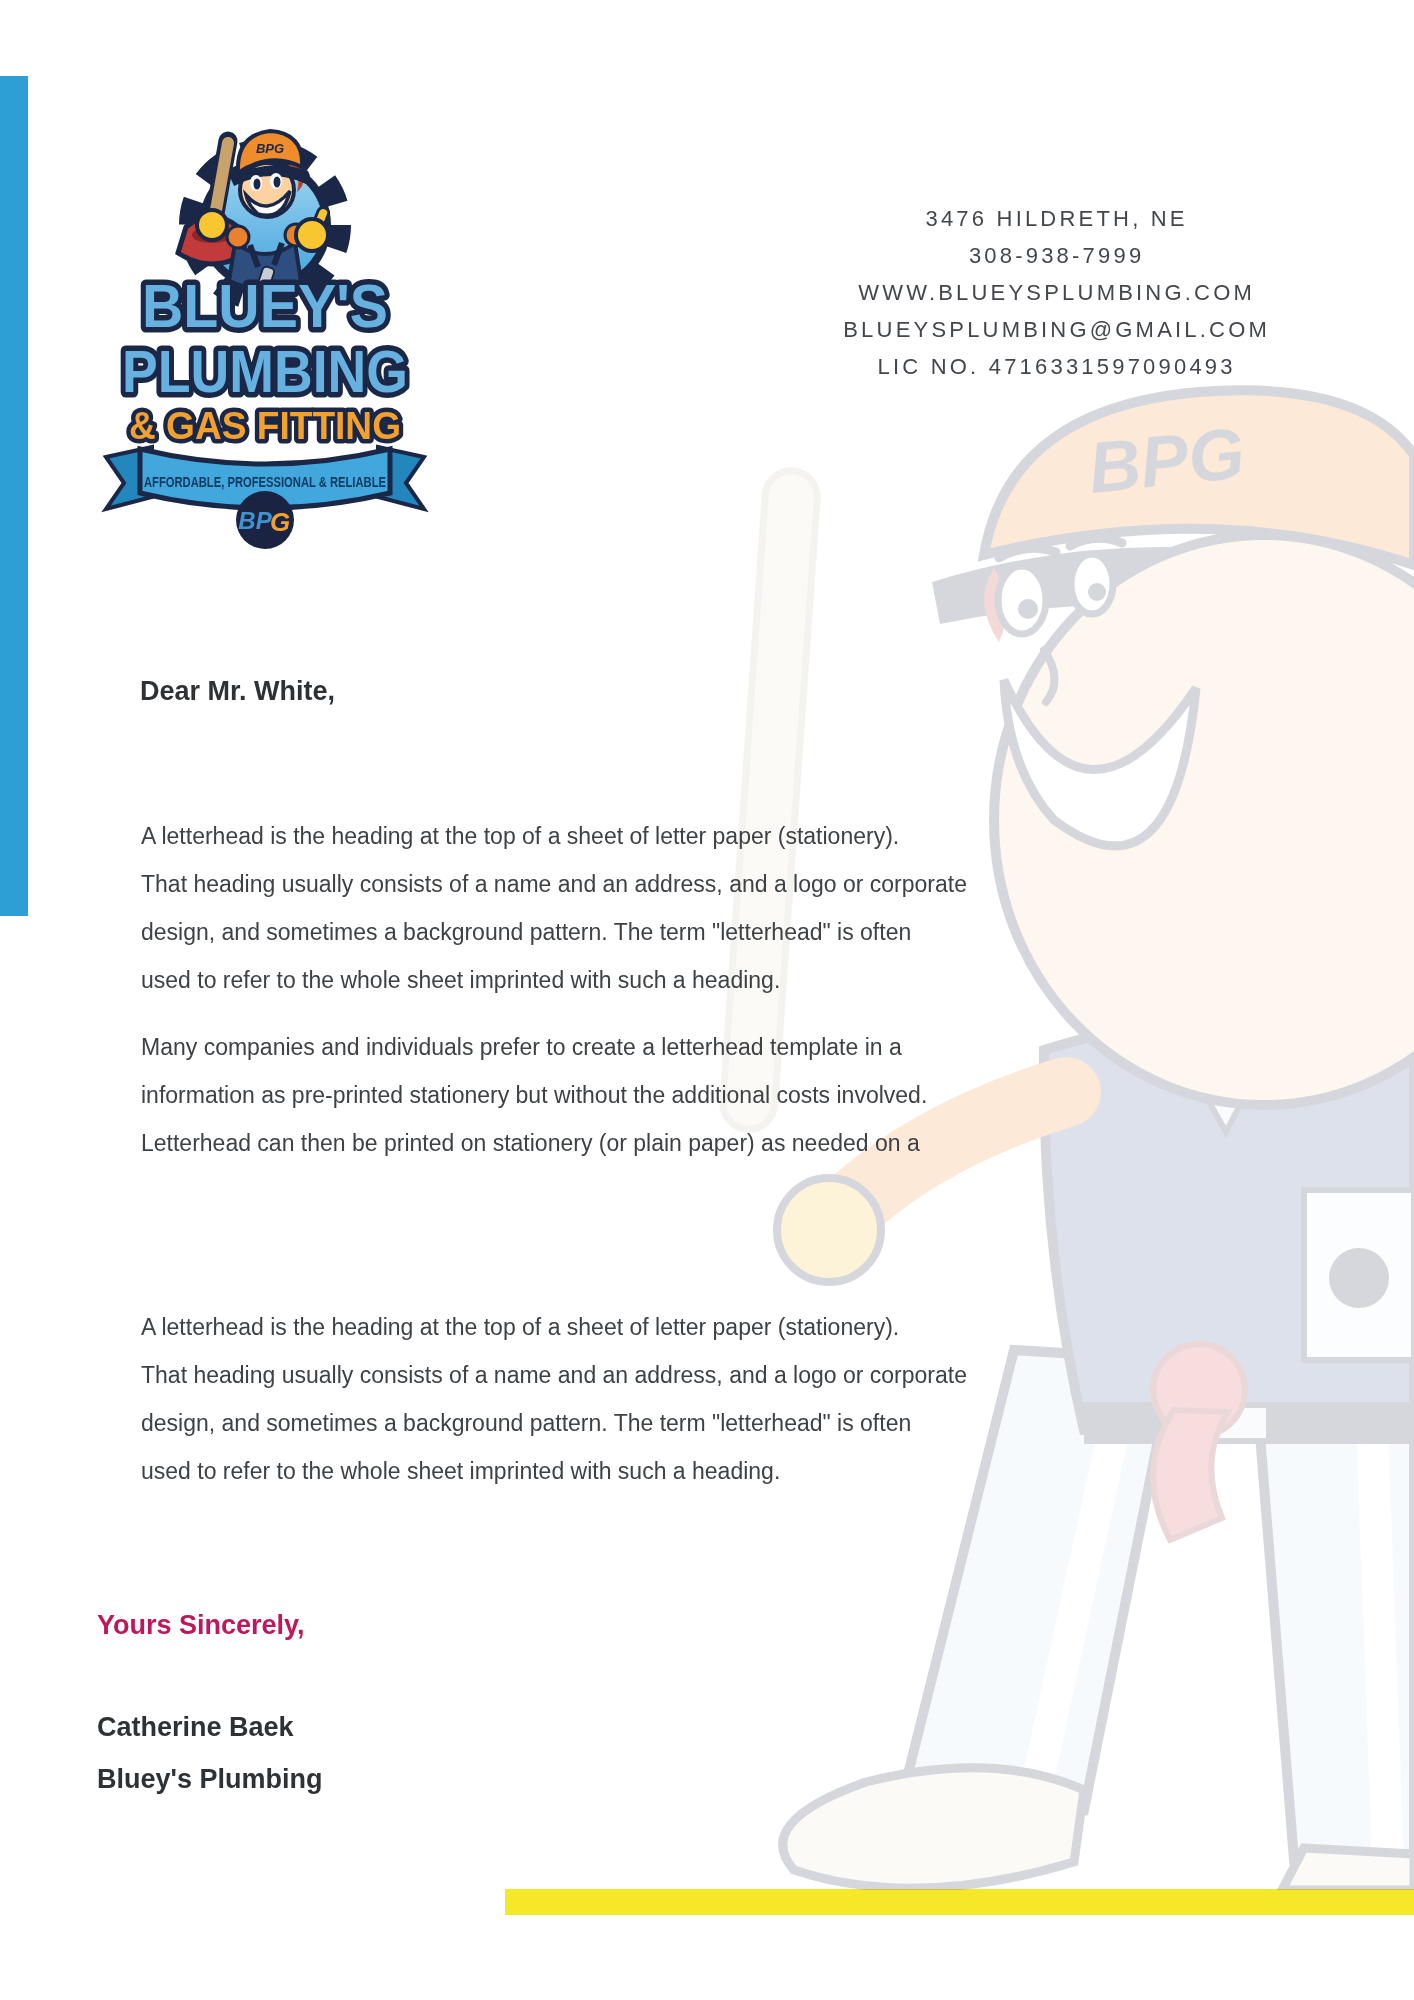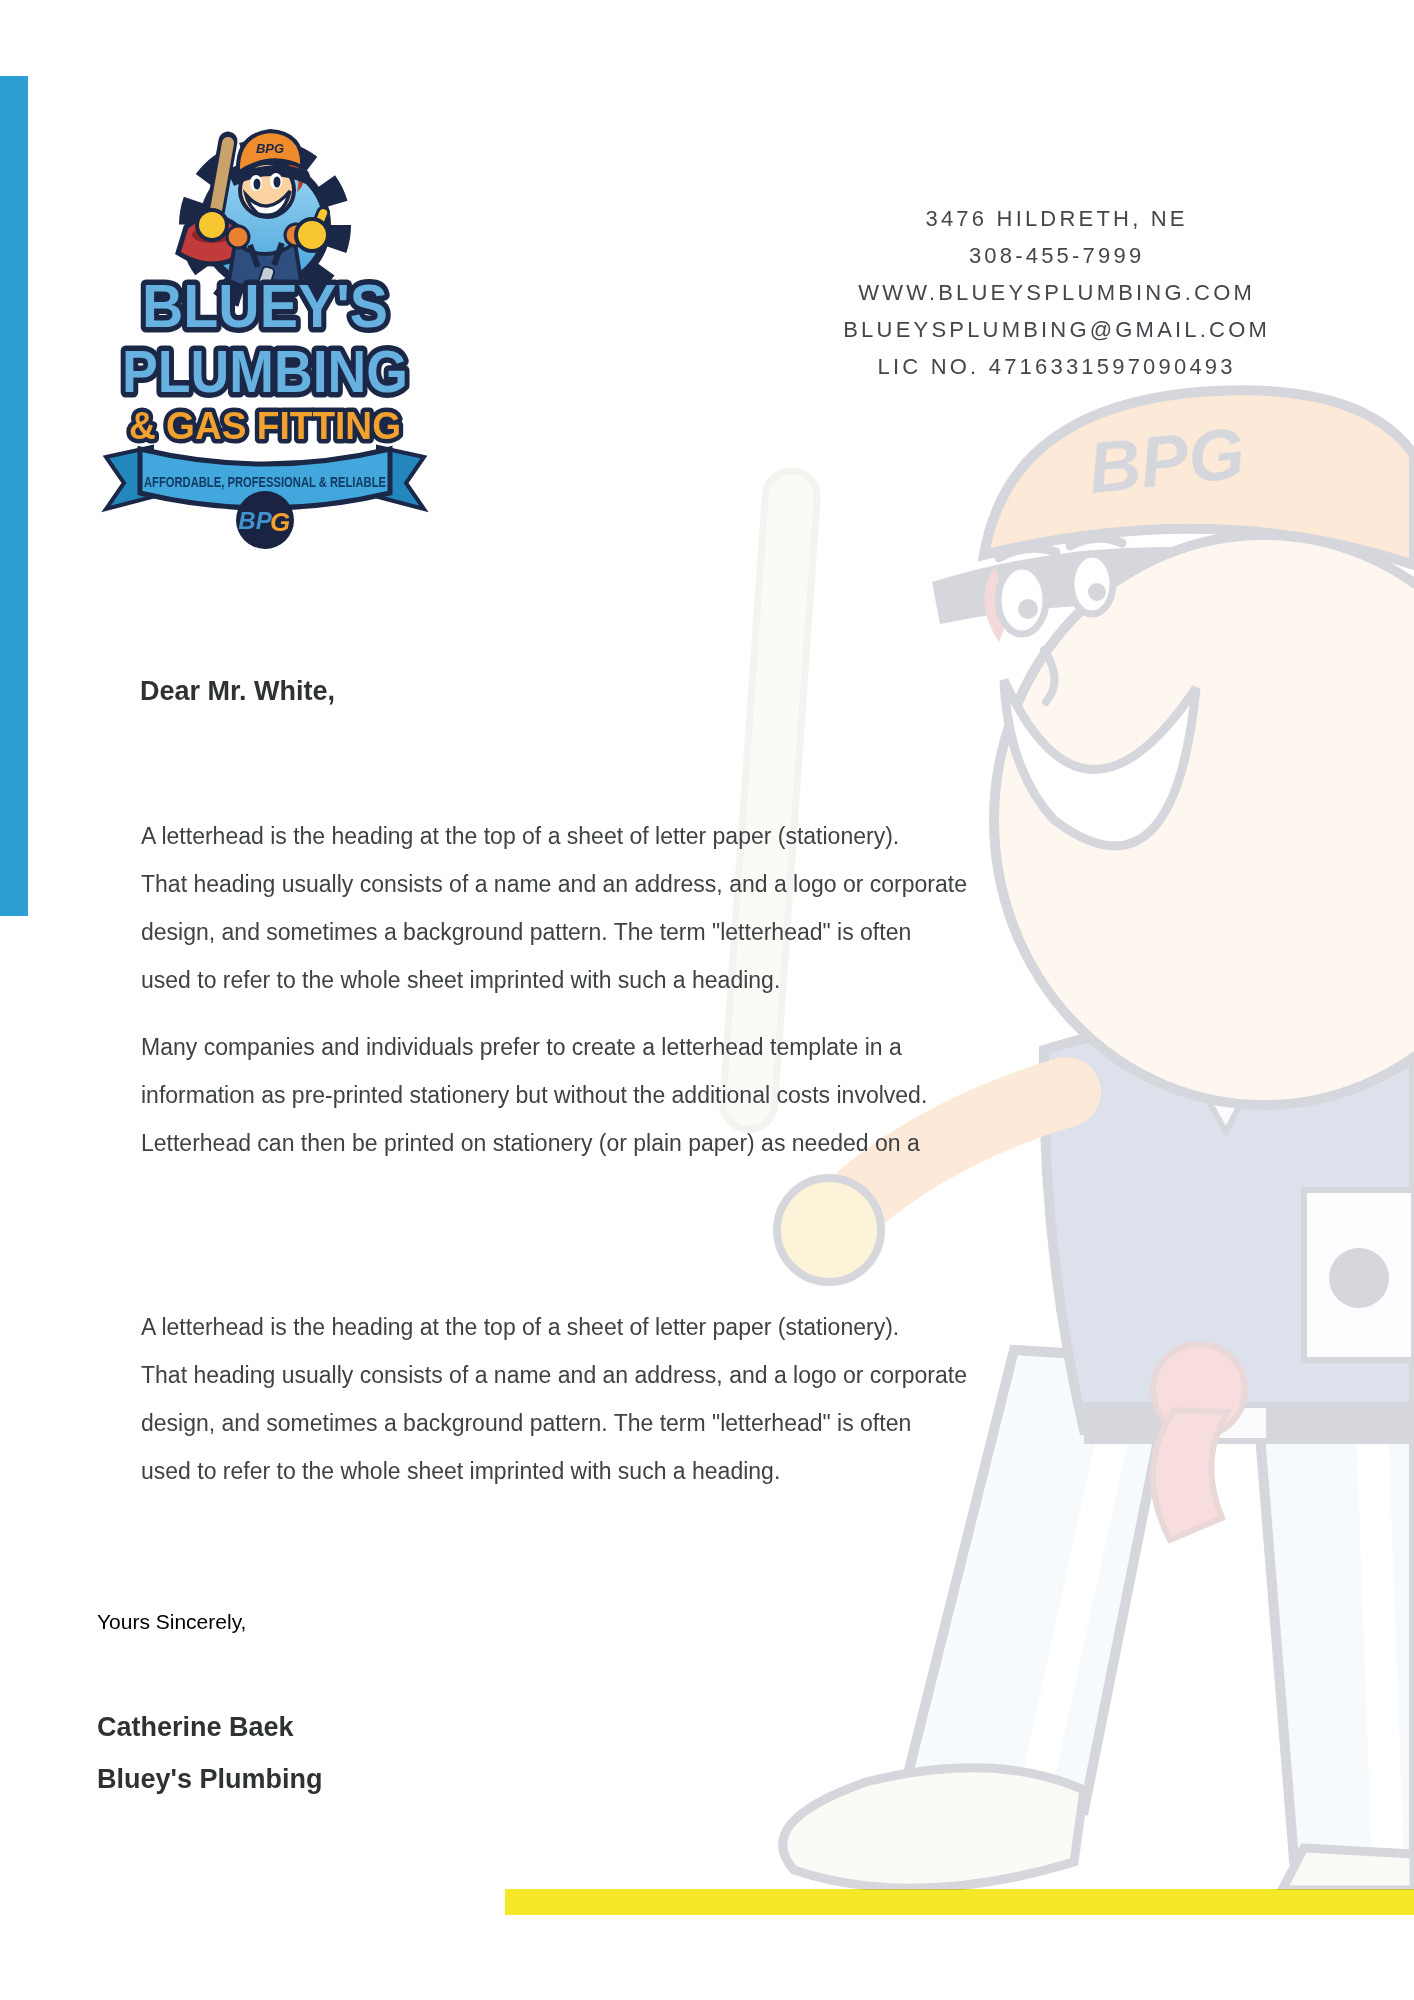--- a/index.html
+++ b/index.html
@@ -34,21 +34,21 @@
     font-size:22px;letter-spacing:3.2px;line-height:37px;
     color:#43474B;z-index:2;
   }
   .letter-block{position:absolute;left:97px;z-index:2;}
   .salutation{top:676px;font-size:27px;font-weight:bold;color:#2F3234;margin-left:43px;}
   .para{font-size:23px;line-height:48px;color:#3E4245;margin-left:44px;}
   .para .line{white-space:nowrap;}
   .para-1{top:812px;}
   .para-2{top:1023px;}
   .para-3{top:1303px;}
-  .closing{top:1610px;font-size:21px;font-weight:normal;color:#000000;}
+  .closing{top:1610px;font-size:27px;font-weight:bold;color:#be185d;}
   .signer-name{top:1712px;font-size:27px;font-weight:bold;color:#2F3234;text-align:center;}
   .signer-company{top:1764px;font-size:27px;font-weight:bold;color:#2F3234;text-align:center;}
 </style>
 </head>
 <body>
 
 <div class="page">
 
   <div class="left-bar"></div>
 
@@ -169,21 +169,21 @@
 
     <g>
       <circle cx="165" cy="425" r="29" fill="#1B2342"></circle>
       <text x="155" y="434" text-anchor="middle" font-size="24" font-weight="bold" font-style="italic" fill="#3F93CE">BP</text>
       <text x="180" y="436" text-anchor="middle" font-size="26" font-weight="bold" font-style="italic" fill="#F2A12E">G</text>
     </g>
   </svg>
 
   <div class="contact">
     <div>3476 HILDRETH, NE</div>
-    <div>308-455-7999</div>
+    <div>308-938-7999</div>
     <div>WWW.BLUEYSPLUMBING.COM</div>
     <div>BLUEYSPLUMBING@GMAIL.COM</div>
     <div>LIC NO. 4716331597090493</div>
   </div>
 
   <div class="letter-block salutation">Dear Mr. White,</div>
 
   <div class="letter-block para para-1">
     <div class="line">A letterhead is the heading at the top of a sheet of letter paper (stationery).</div>
     <div class="line">That heading usually consists of a name and an address, and a logo or corporate</div>

